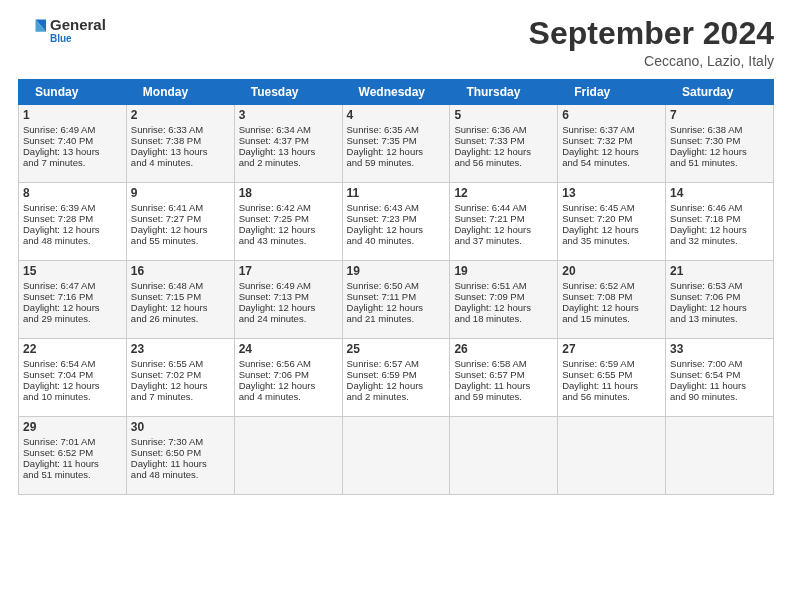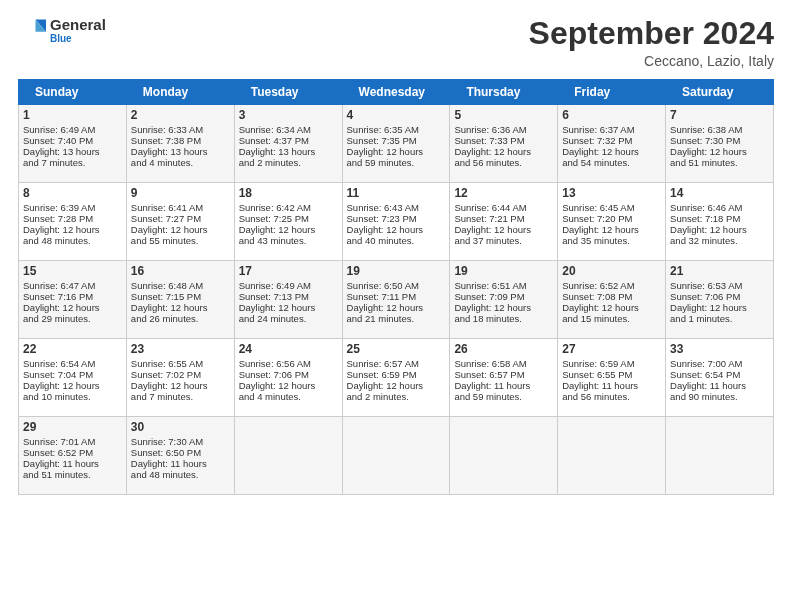--- a/index.html
+++ b/index.html
@@ -261,21 +261,21 @@
             <div>Sunrise: 6:52 AM</div>
             <div>Sunset: 7:08 PM</div>
             <div>Daylight: 12 hours</div>
             <div>and 15 minutes.</div>
           </td>
           <td>
             <span class="day-num">21</span>
             <div>Sunrise: 6:53 AM</div>
             <div>Sunset: 7:06 PM</div>
             <div>Daylight: 12 hours</div>
-            <div>and 1 minutes.</div>
+            <div>and 13 minutes.</div>
           </td>
         </tr>
         <tr>
           <td>
             <span class="day-num">22</span>
             <div>Sunrise: 6:54 AM</div>
             <div>Sunset: 7:04 PM</div>
             <div>Daylight: 12 hours</div>
             <div>and 10 minutes.</div>
           </td>

